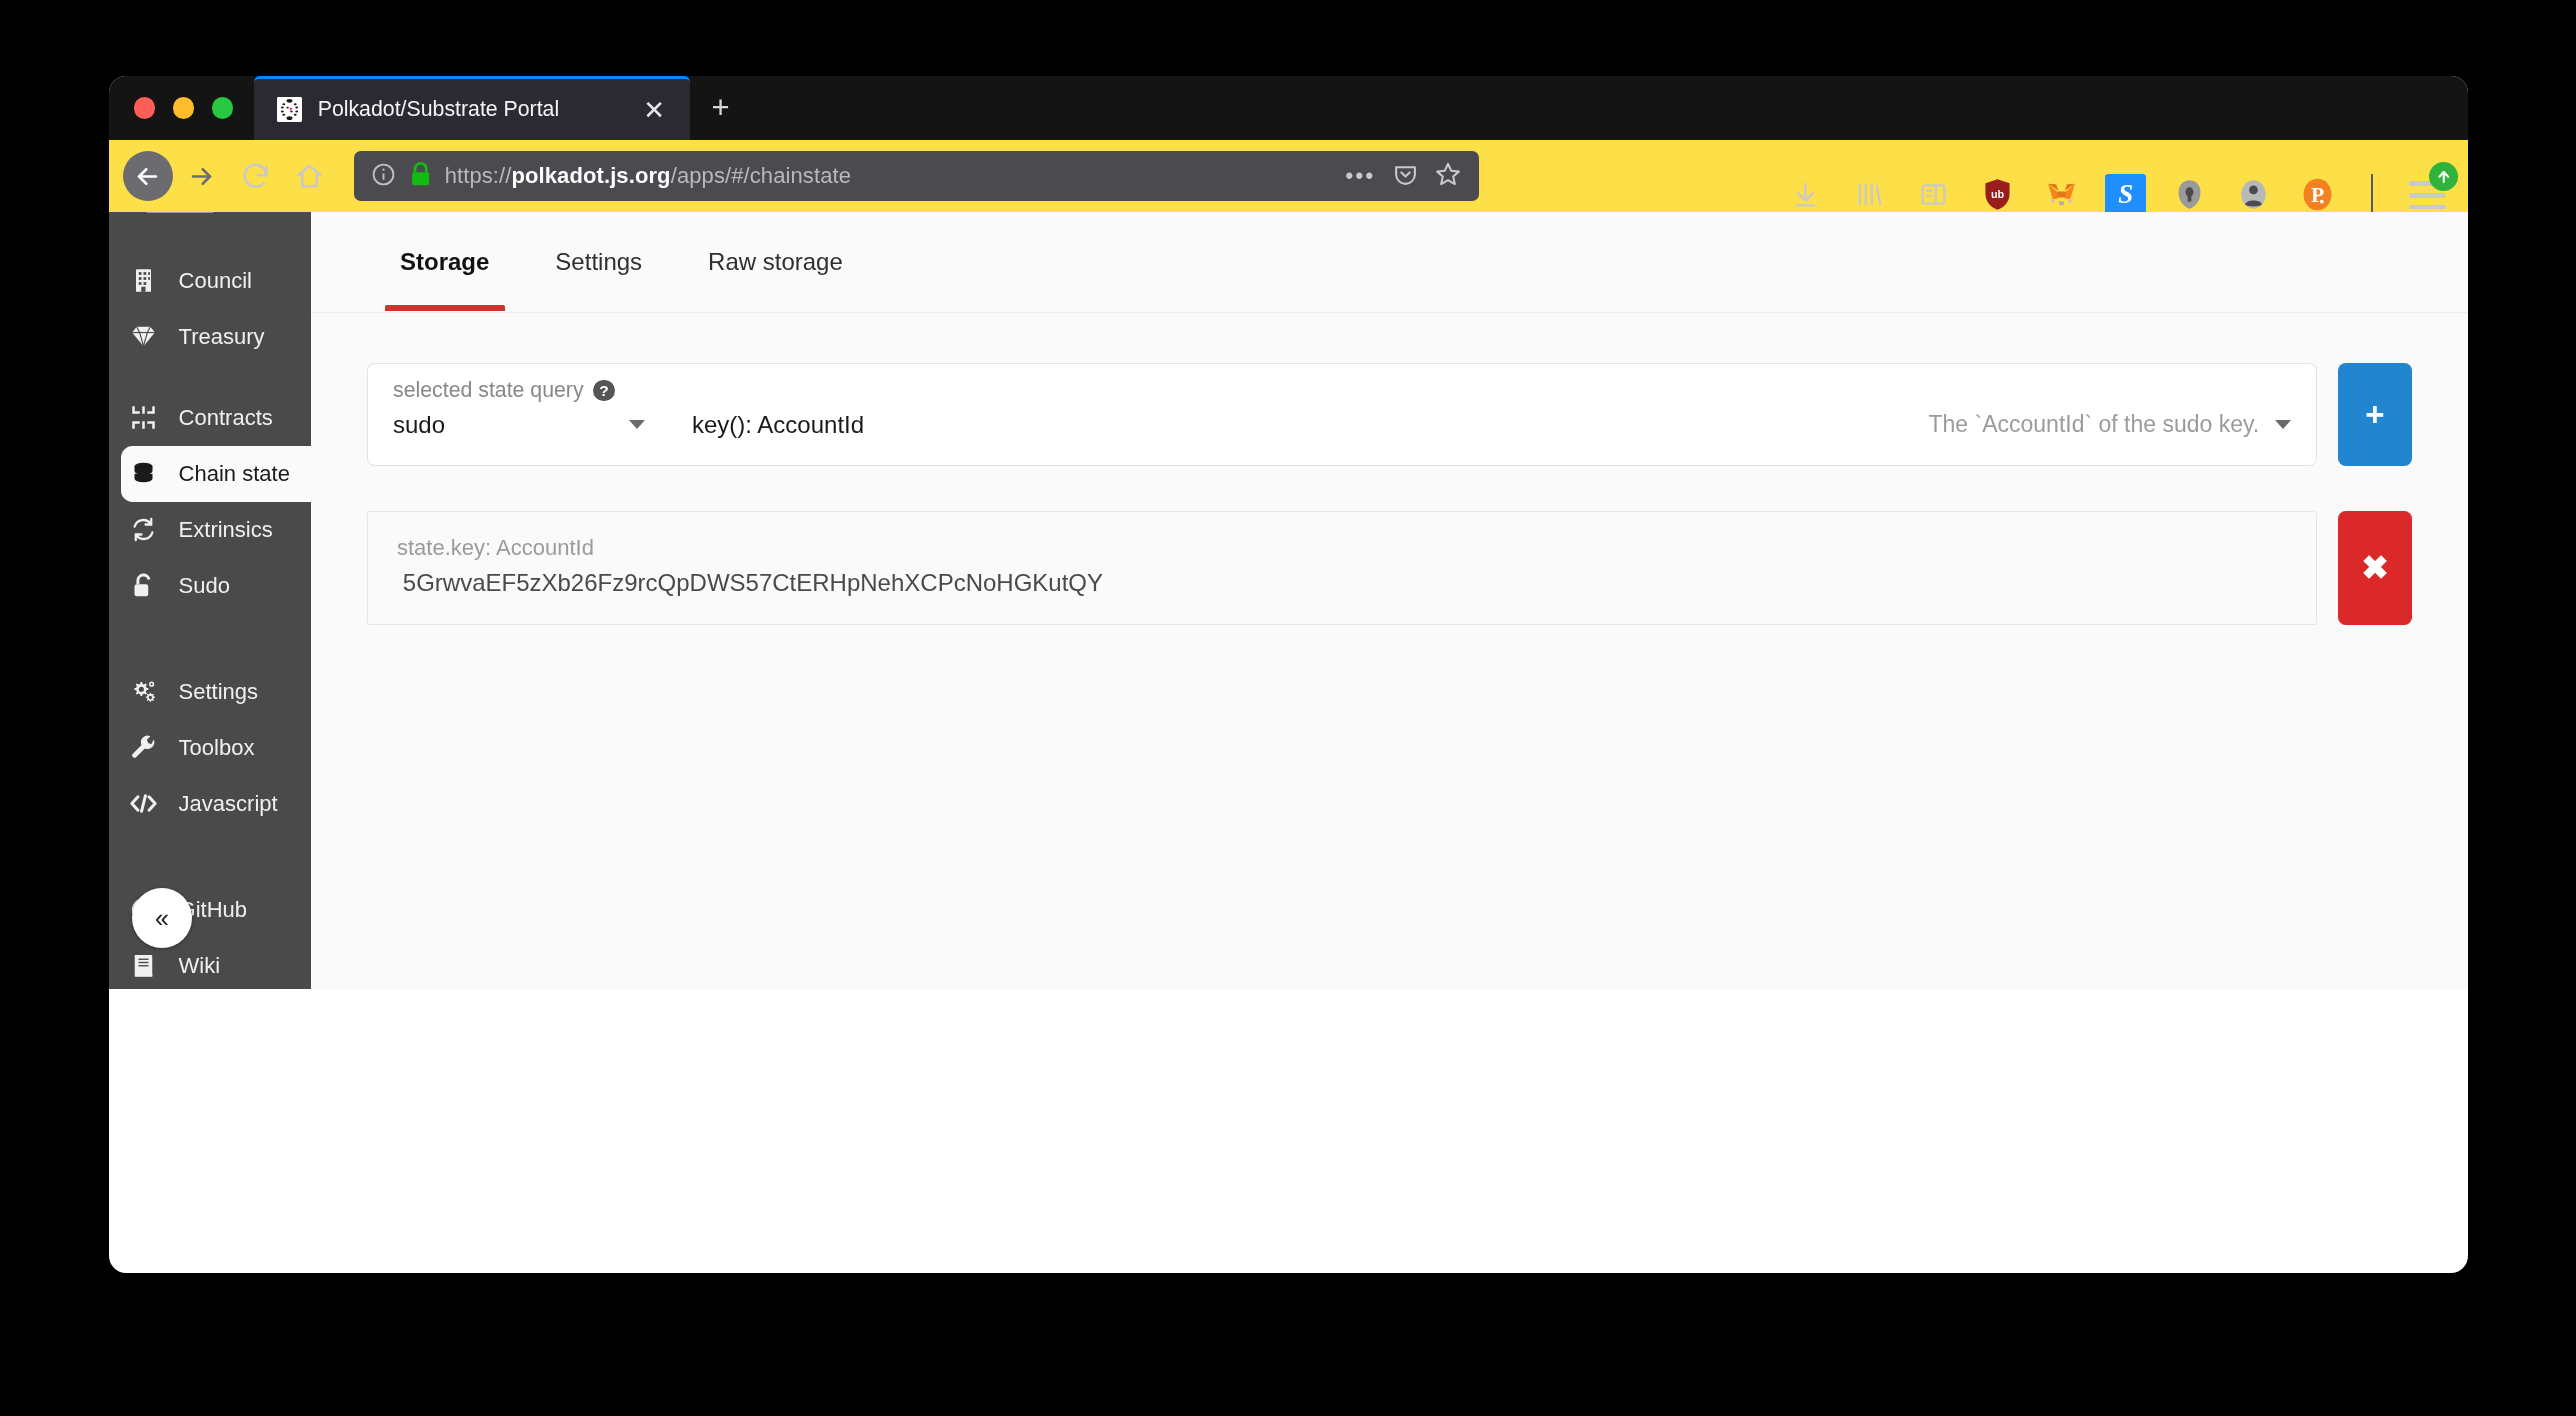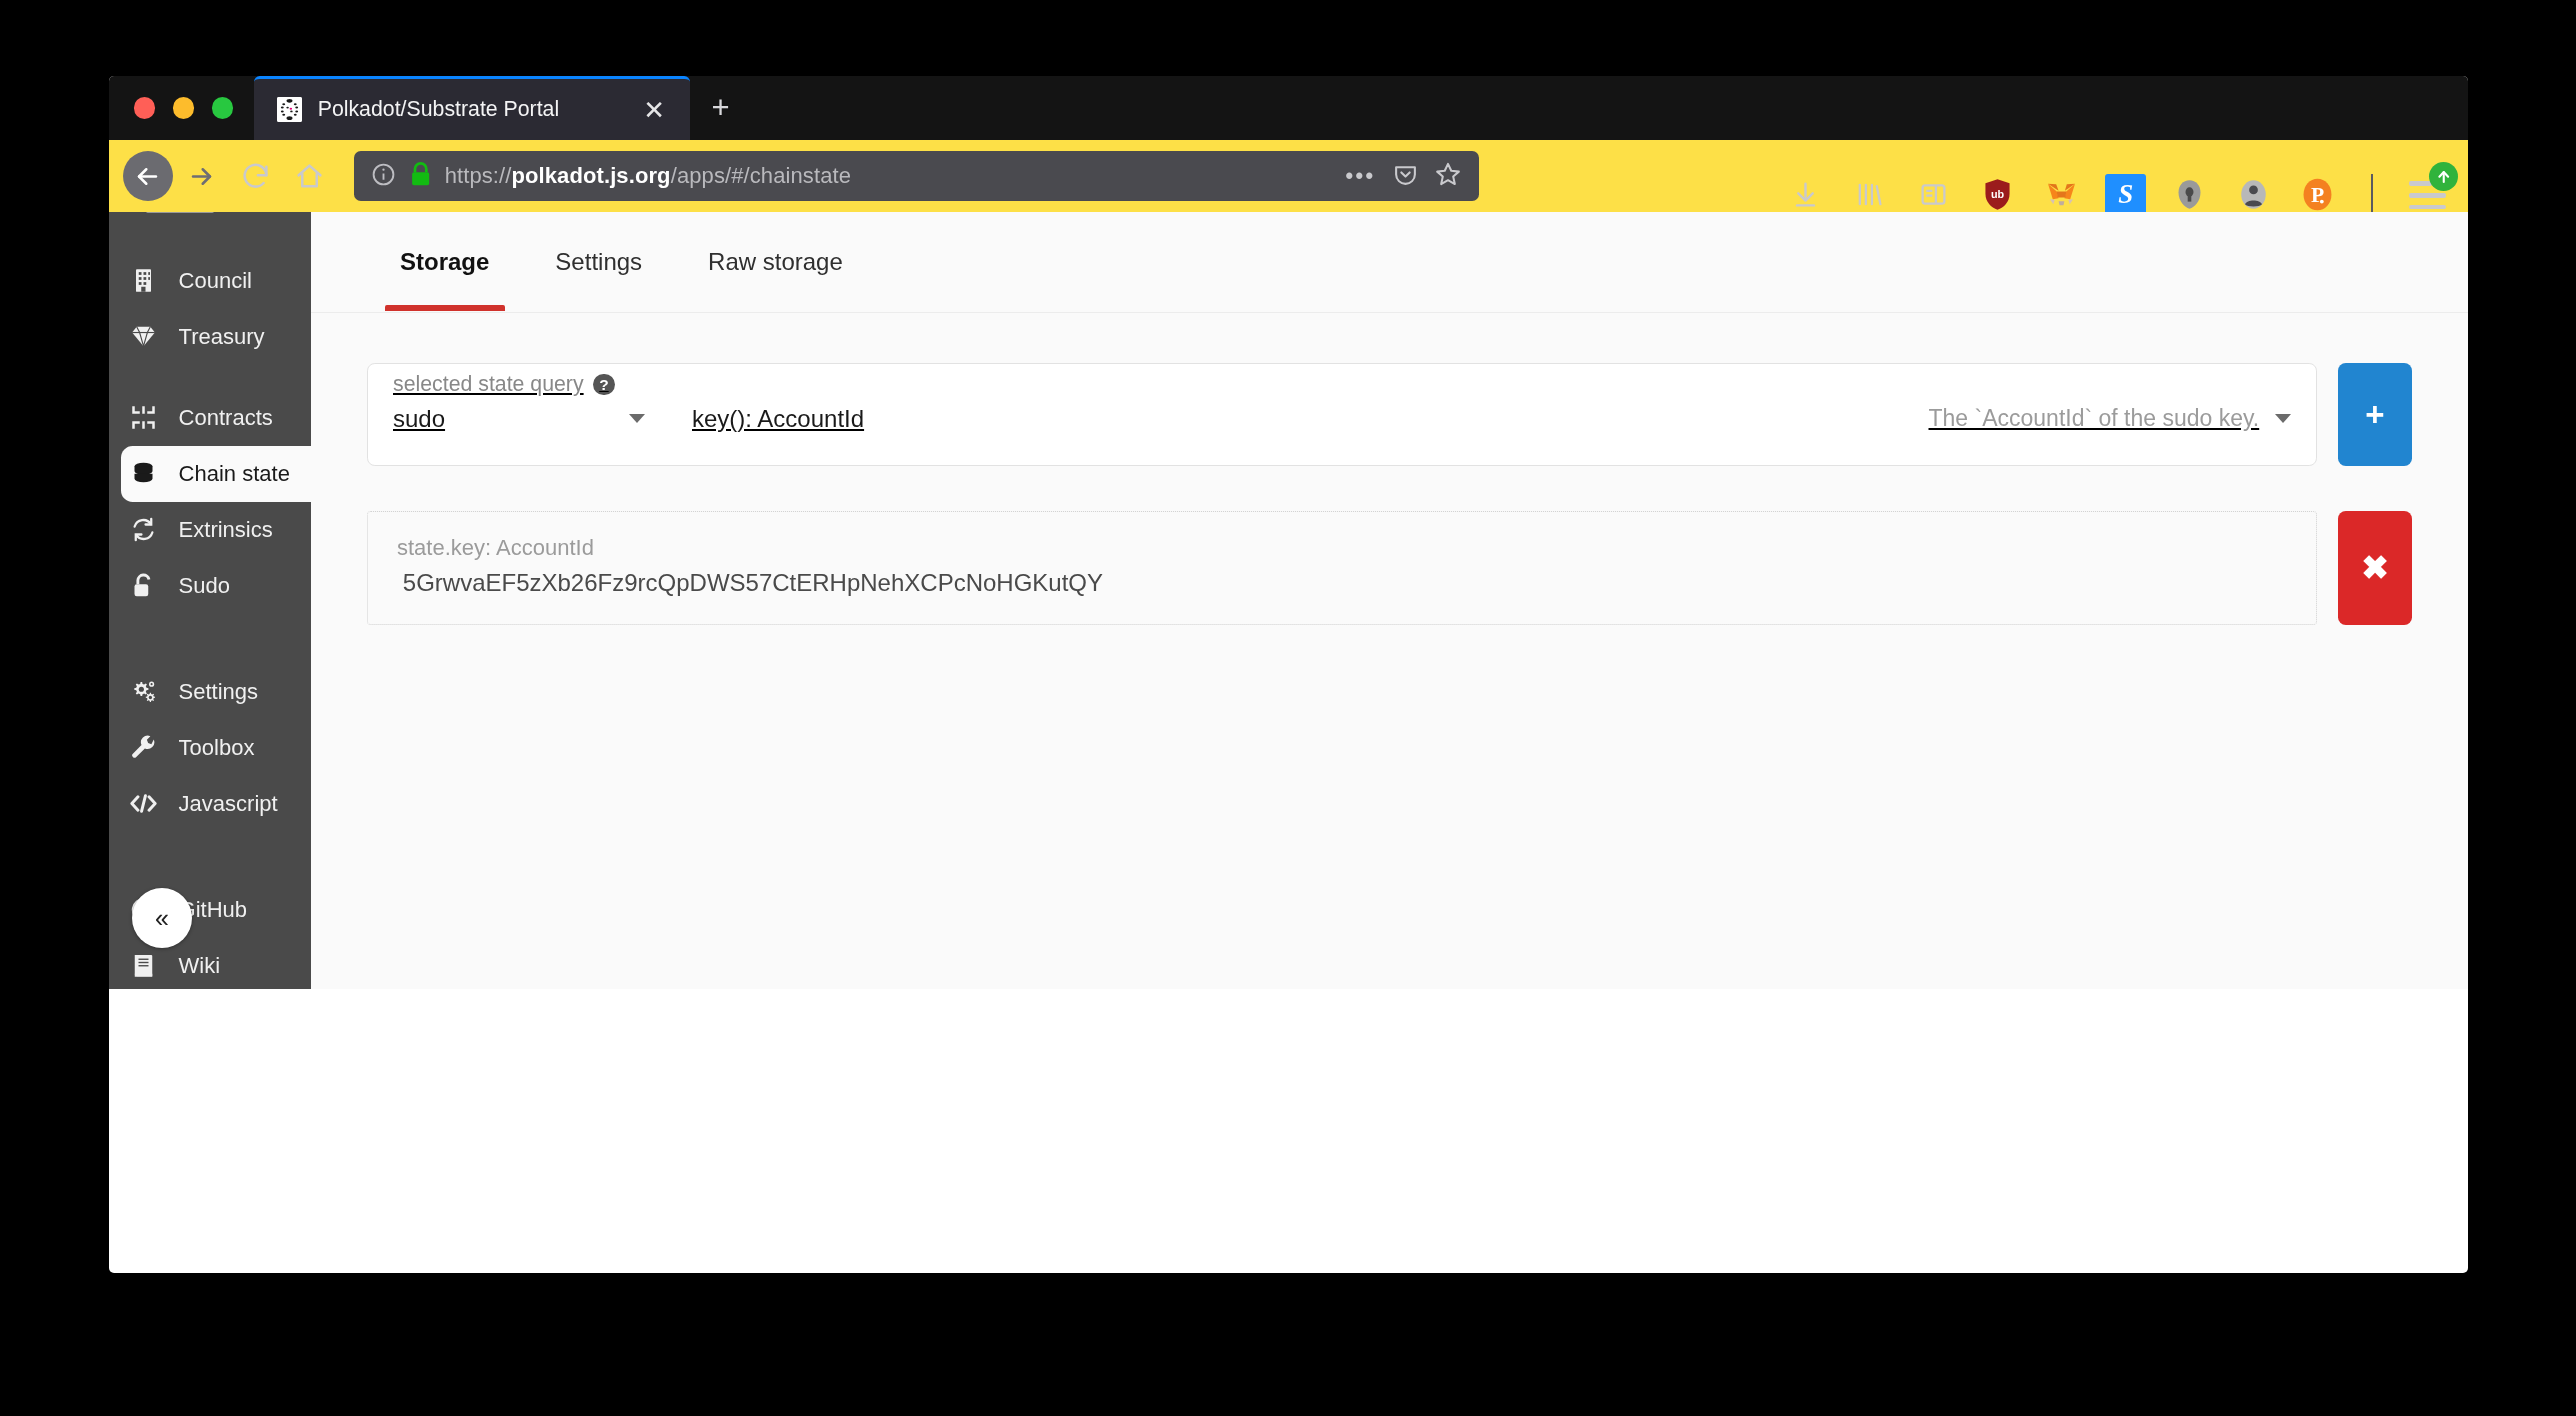--- a/index.html
+++ b/index.html
@@ -13,21 +13,21 @@
     font-family: "Liberation Sans", sans-serif;
   }
 
   
   #browser-window {
     position: absolute;
     left: 109px;
     top: 76px;
     width: 2359px;
     height: 1197px;
-    border-radius: 5px;
+    border-radius: 17px;
     overflow: hidden;
     background: #ffffff;
     box-shadow: 0 1.9px 11.6px rgba(0,0,0,.6);
   }
 
   
   #tab-strip {
     position: relative;
     height: 64px;
     background: #141414;
@@ -260,26 +260,25 @@
     position: relative;
     display: flex;
     align-items: stretch;
     gap: 21.3px;
   }
   .query-box {
     flex: 1;
     background: #ffffff;
     border: 1.9px solid #e2e2e2;
     border-radius: 7.8px;
-    padding: 8px 25px 25px 25px;
+    padding: 14px 25px 25px 25px;
     min-height: 103px;
     display: flex;
     flex-direction: column;
     justify-content: flex-start;
-    text-decoration: underline;
   }
   .qb-label {
     display: flex; align-items: center; gap: 9.7px;
     color: #888888;
     font-size: 21.3px;
     margin-bottom: 7.8px;
   }
   .help-icon {
     width: 21.3px; height: 21.3px;
     border-radius: 50%;

